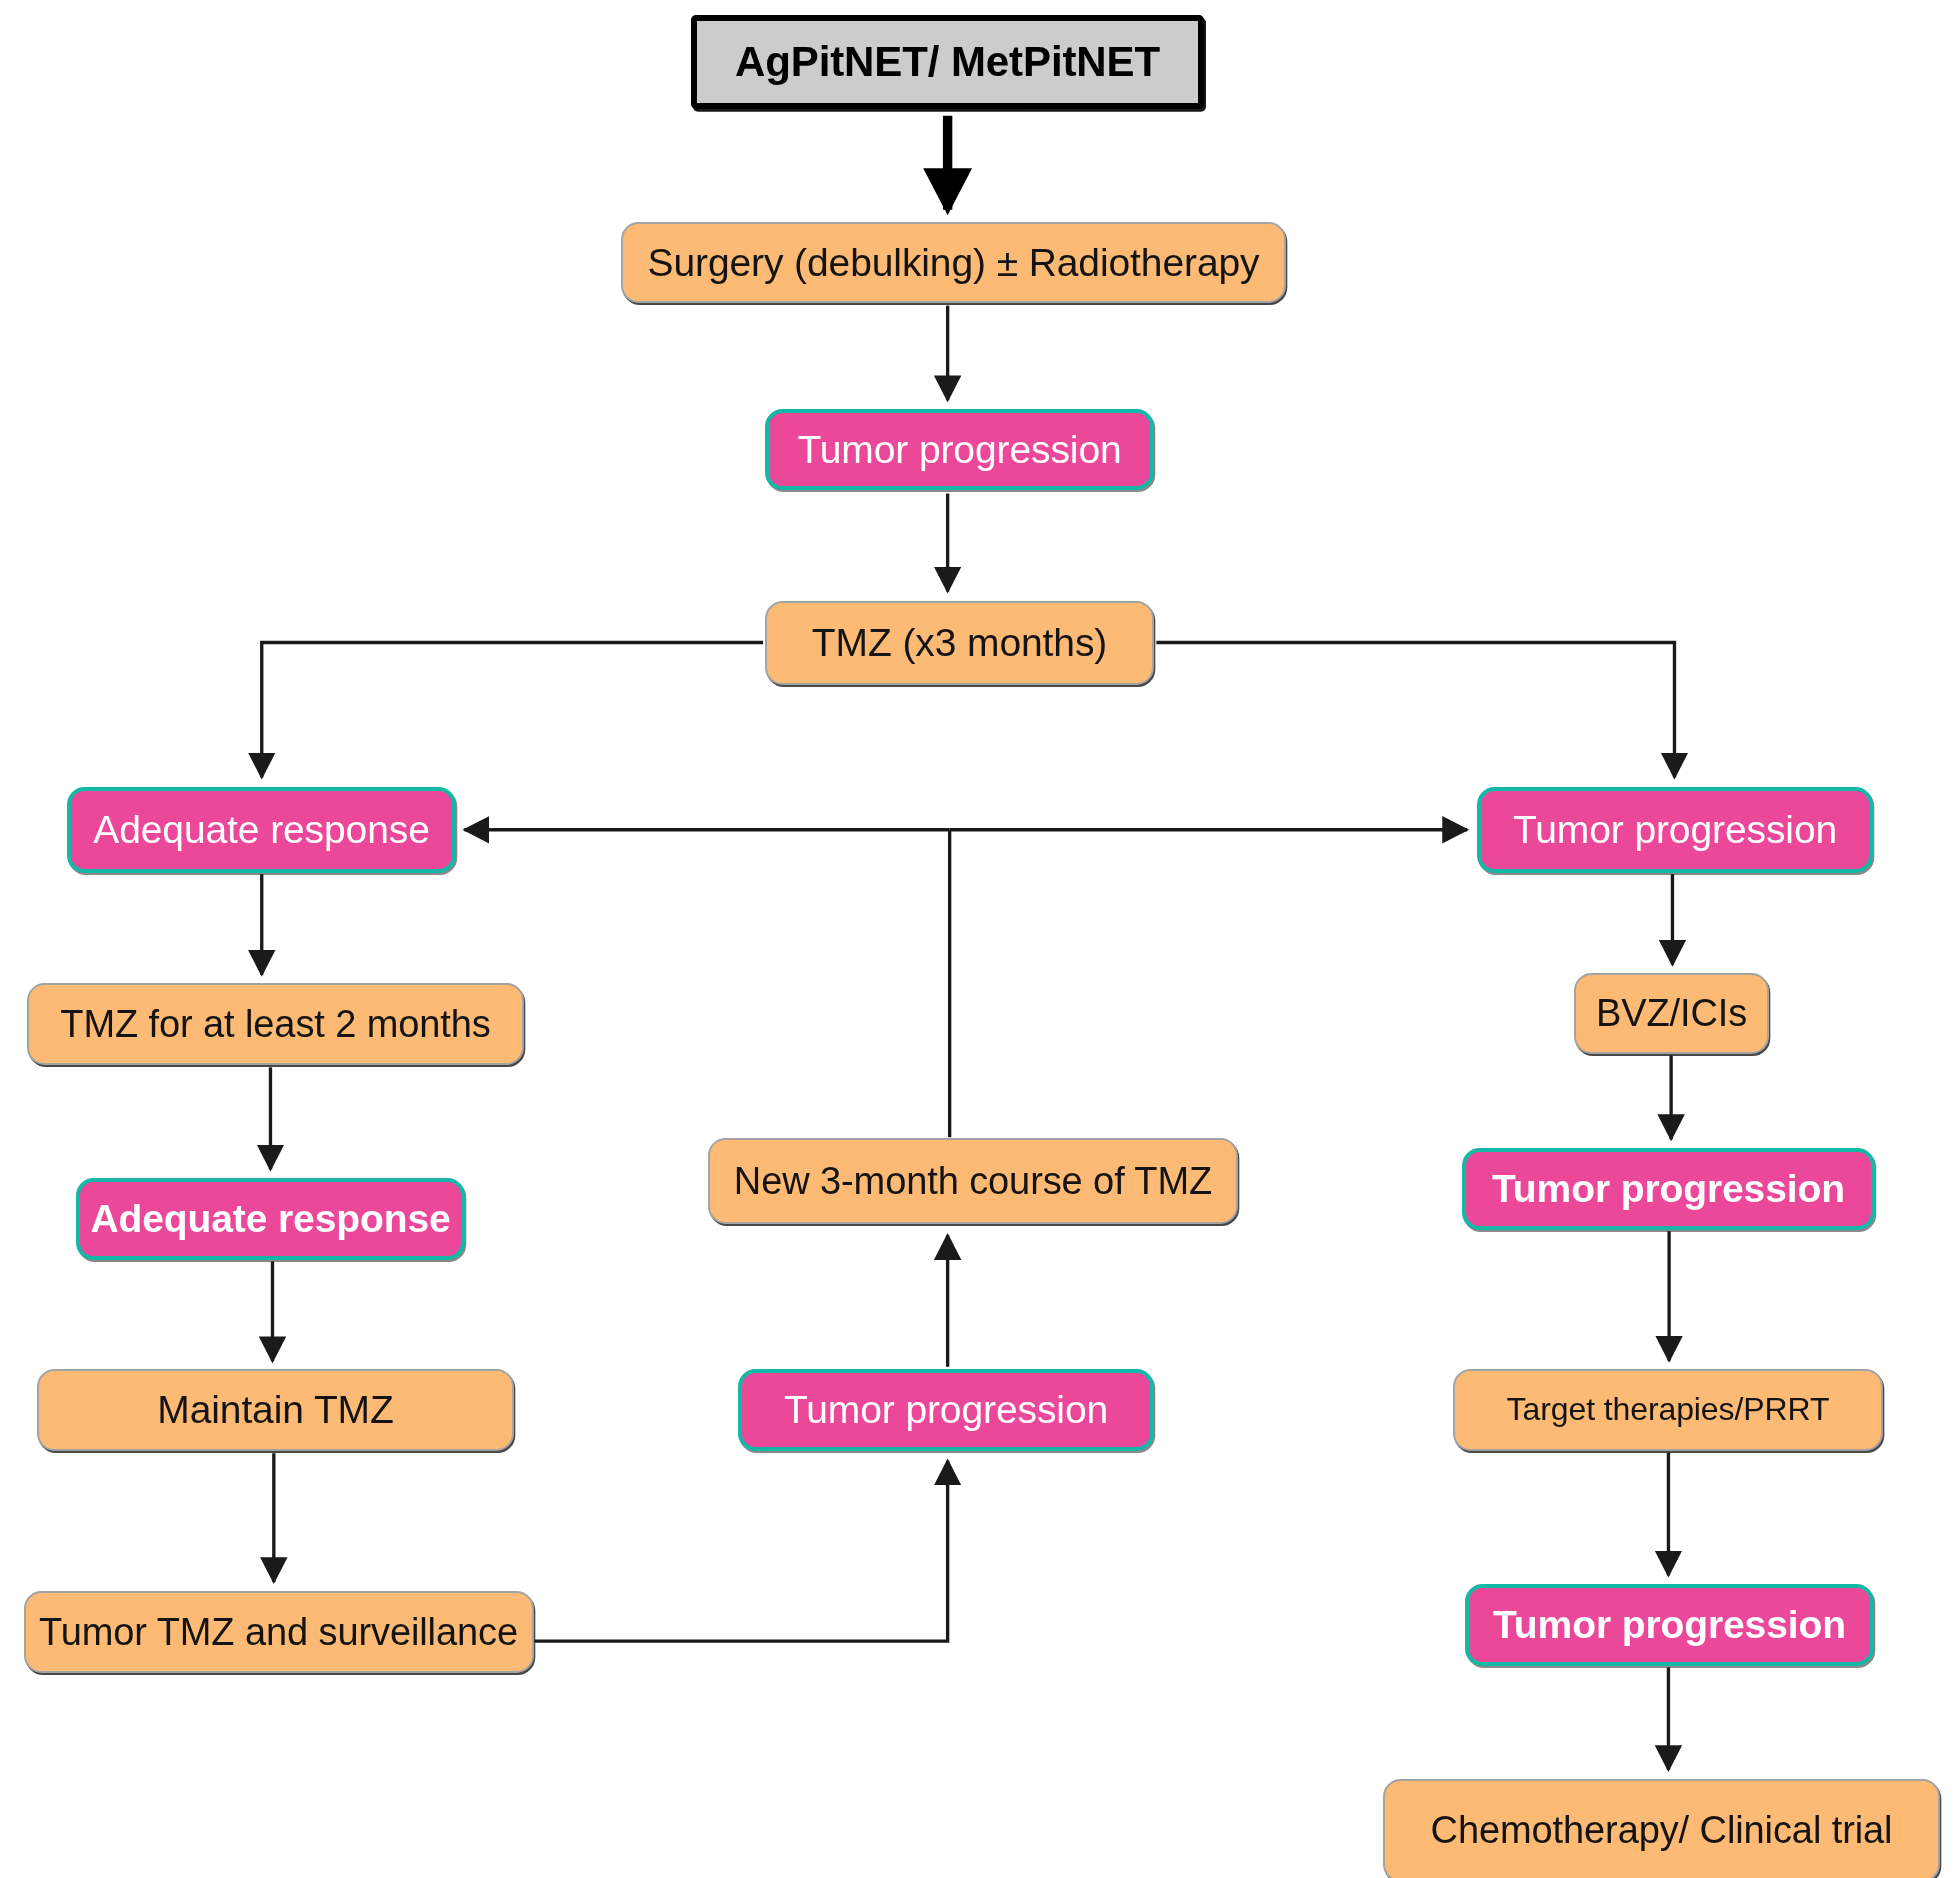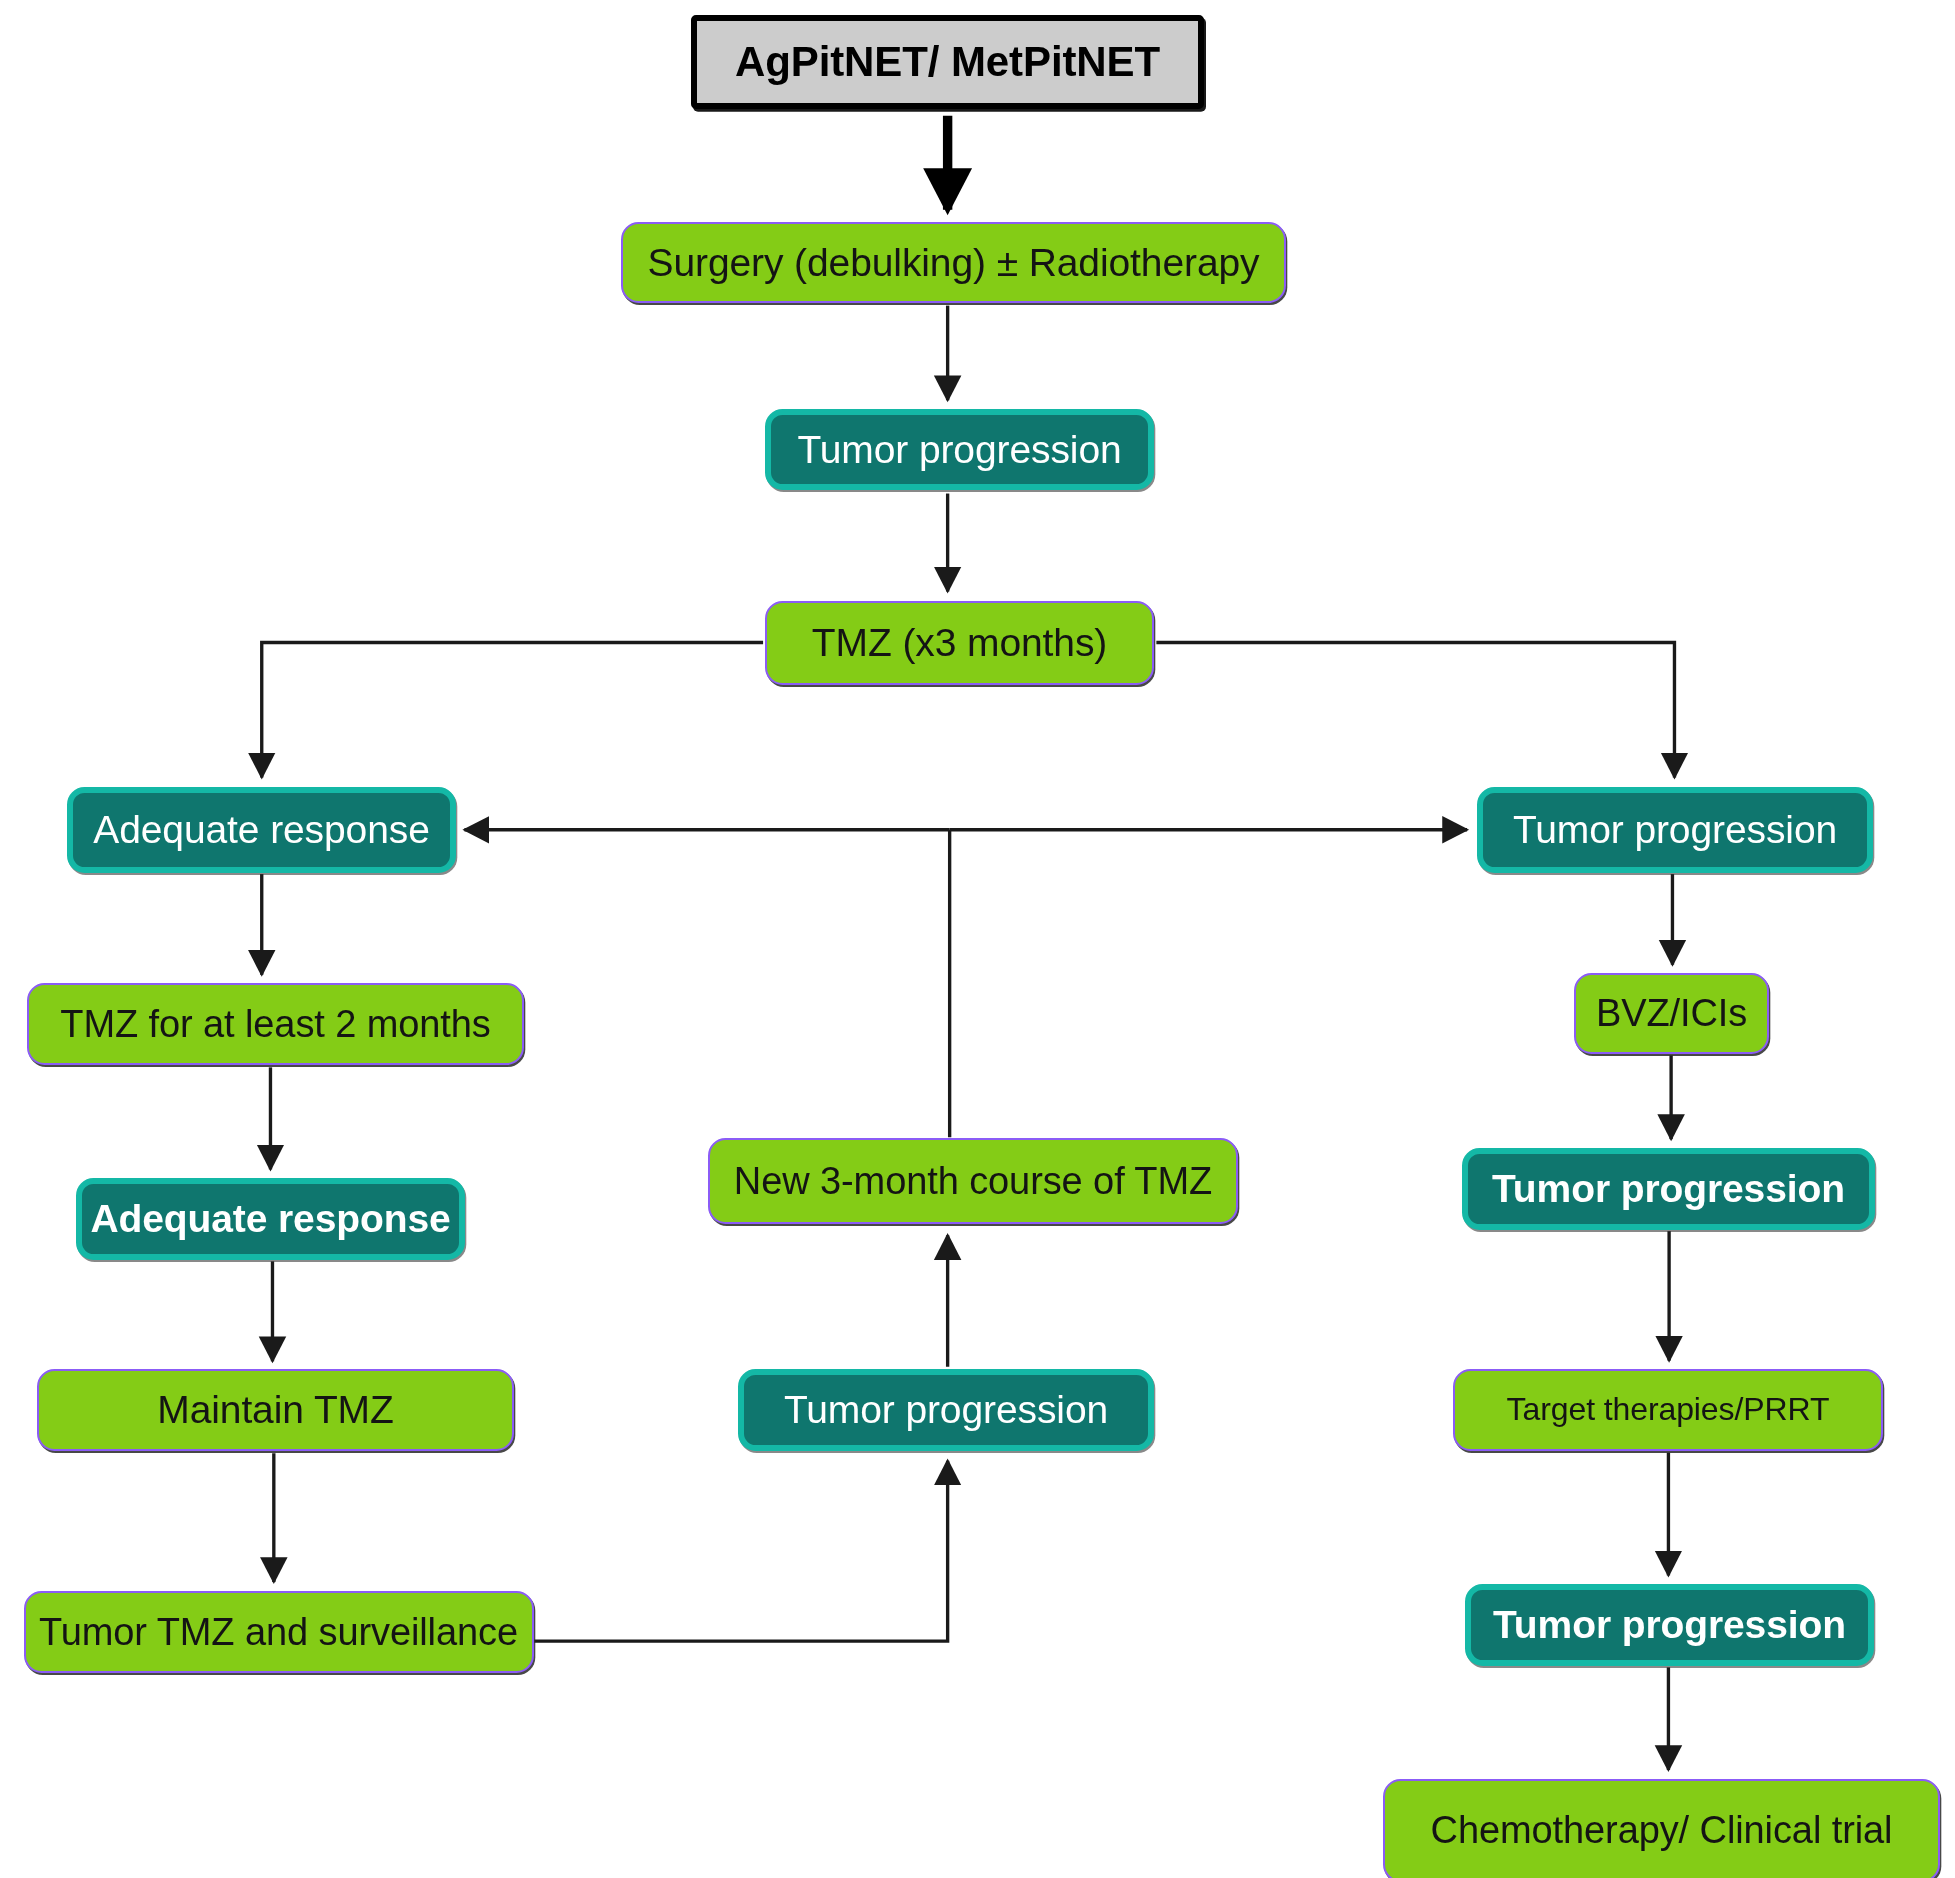--- a/index.html
+++ b/index.html
@@ -29,29 +29,29 @@
     align-items: center;
     justify-content: center;
     text-align: center;
     border-radius: 17.5px;
     line-height: 1.12;
     white-space: nowrap;
     letter-spacing: -0.1px;
   }
   
   .node.light {
-    background: #84cc16;
-    border: 2px solid #8b5cf6;
+    background: #fdba74;
+    border: 2px solid #a3a3a3;
     color: #141414;
     box-shadow: 1.3px 2px 0 rgba(40,40,40,0.85);
   }
   
   .node.dark {
-    background: #0f766e;
-    border: 6px solid #14b8a6;
+    background: #ec4899;
+    border: 4px solid #14b8a6;
     color: #ffffff;
     box-shadow: 1.3px 2px 0 rgba(40,40,40,0.55);
   }
   
   .node.header {
     background: #cccccc;
     border: 6px solid #000000;
     color: #000000;
     font-weight: bold;
     border-radius: 5px;

